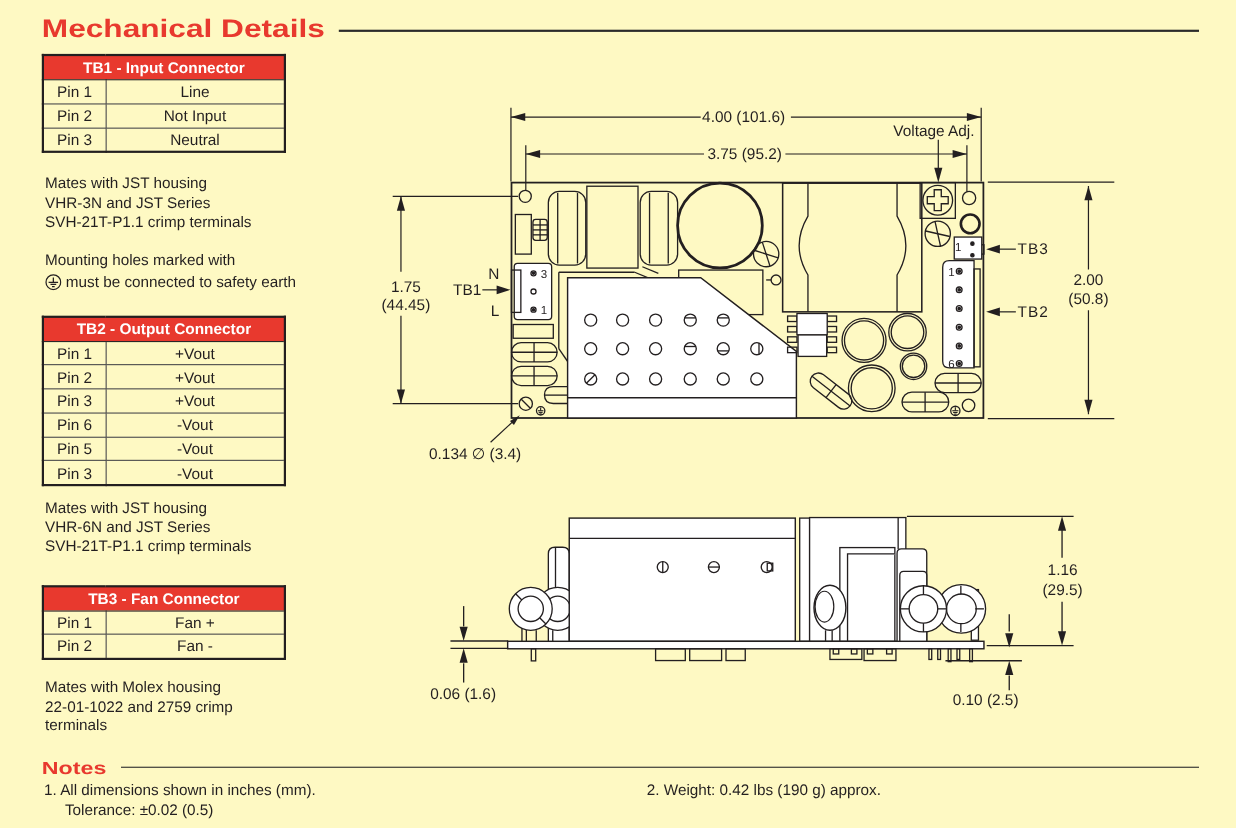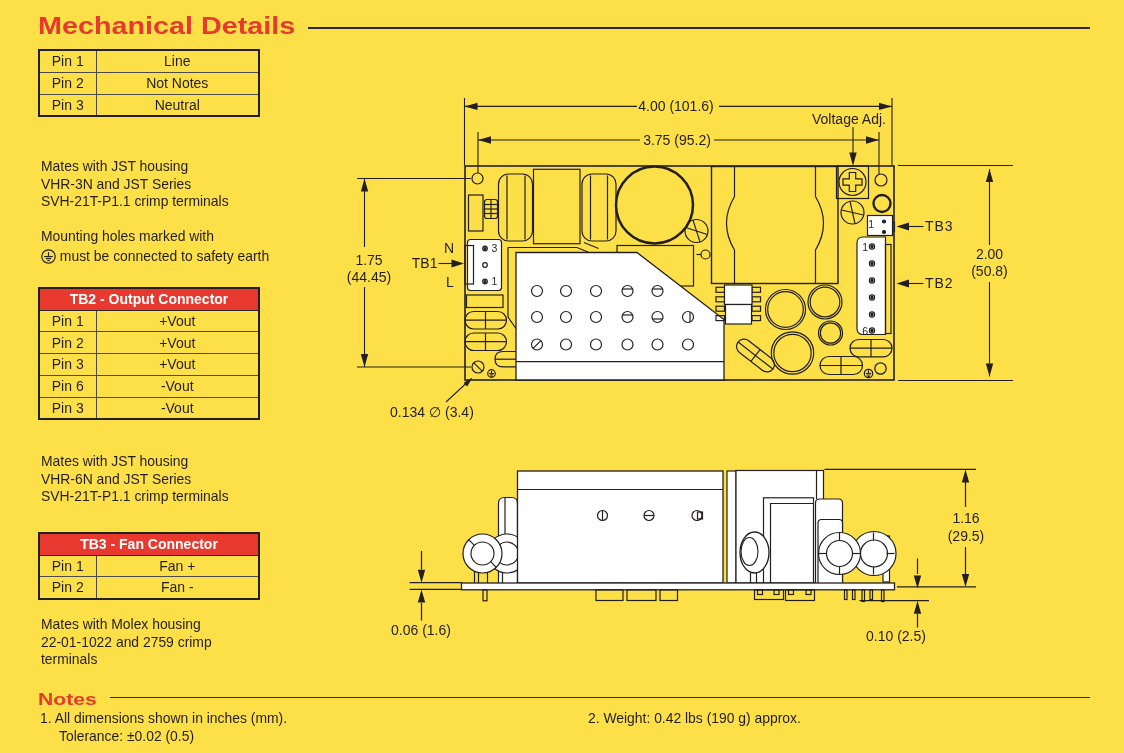--- a/index.html
+++ b/index.html
@@ -1,16 +1,16 @@
 <!DOCTYPE html>
 <html><head>
 <meta charset="utf-8">
 <style>
   html,body{margin:0;padding:0;background:#ffffff;}
-  .page{position:relative;width:1124px;height:753px;background:#fde047;overflow:hidden;
+  .page{position:relative;width:1124px;height:753px;background:#fef9c3;overflow:hidden;
         font-family:"Liberation Sans",sans-serif;color:#231f20;}
   .title{position:absolute;left:37.5px;top:15px;font-size:23px;font-weight:bold;color:#e8392e;
          transform:scaleX(1.25);transform-origin:left top;line-height:1;}
   .trule{position:absolute;height:2px;background:#2b2b2b;}
   .tbl{position:absolute;border-collapse:collapse;table-layout:fixed;}
   .tbl td{border:1px solid #4a4a4c;text-align:center;font-size:14px;padding:0;
           color:#231f20;}
   .tbl .hd td{background:#e8392e;color:#ffffff;font-weight:bold;border:1px solid #2b2727;}
   .para{position:absolute;font-size:13.9px;line-height:17.5px;color:#231f20;}
   .notehead{position:absolute;left:38px;top:691.5px;font-size:16px;font-weight:bold;color:#e8392e;transform:scaleX(1.32);transform-origin:left top;line-height:1;}
@@ -22,27 +22,30 @@
 <div class="page">
   <div class="title">Mechanical Details</div>
   <div class="trule" style="left:308px;top:26.5px;width:782px;"></div>
 
   <table class="tbl" style="left:38px;top:49px;width:222px;border:2px solid #231f20;">
     <colgroup>
         <col style="width:57px;">
         <col>
       </colgroup>
     <tbody>
+        <tr class="hd" style="height:22px;">
+          <td colspan="2">TB1 - Input Connector</td>
+        </tr>
     <tr style="height:22px;">
           <td>Pin 1</td>
           <td>Line</td>
         </tr>
     <tr style="height:22px;">
           <td>Pin 2</td>
-          <td>Not Notes</td>
+          <td>Not Input</td>
         </tr>
     <tr style="height:22px;">
           <td>Pin 3</td>
           <td>Neutral</td>
         </tr>
   </tbody>
     </table>
 
   <div class="para" style="left:41px;top:158px;">Mates with JST housing<br>VHR-3N and JST Series<br>SVH-21T-P1.1 crimp terminals</div>
 
@@ -71,20 +74,24 @@
     <tr style="height:21.8px;">
           <td>Pin 2</td>
           <td>+Vout</td>
         </tr>
     <tr style="height:21.8px;">
           <td>Pin 3</td>
           <td>+Vout</td>
         </tr>
     <tr style="height:21.8px;">
           <td>Pin 6</td>
+          <td>-Vout</td>
+        </tr>
+    <tr style="height:21.8px;">
+          <td>Pin 5</td>
           <td>-Vout</td>
         </tr>
     <tr style="height:21.8px;">
           <td>Pin 3</td>
           <td>-Vout</td>
         </tr>
   </tbody>
     </table>
 
   <div class="para" style="left:41px;top:453px;">Mates with JST housing<br>VHR-6N and JST Series<br>SVH-21T-P1.1 crimp terminals</div>

